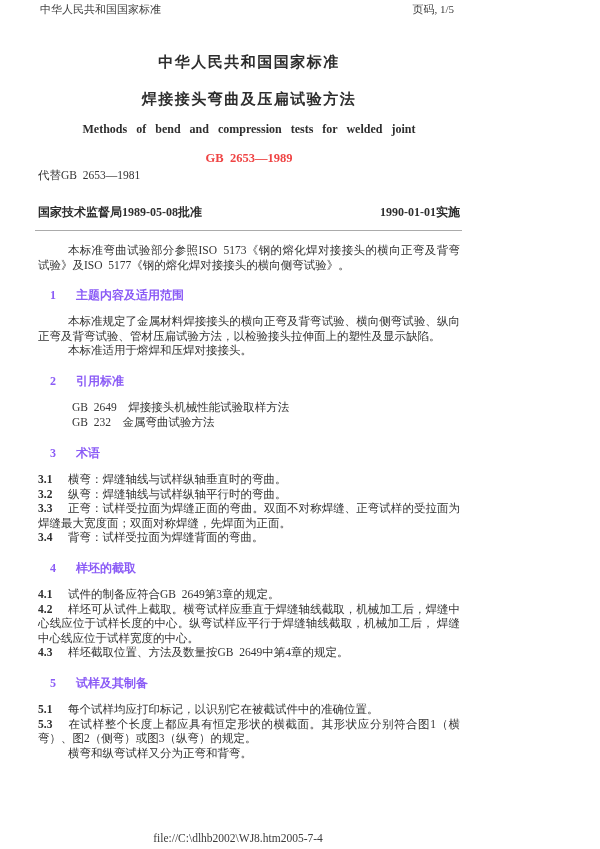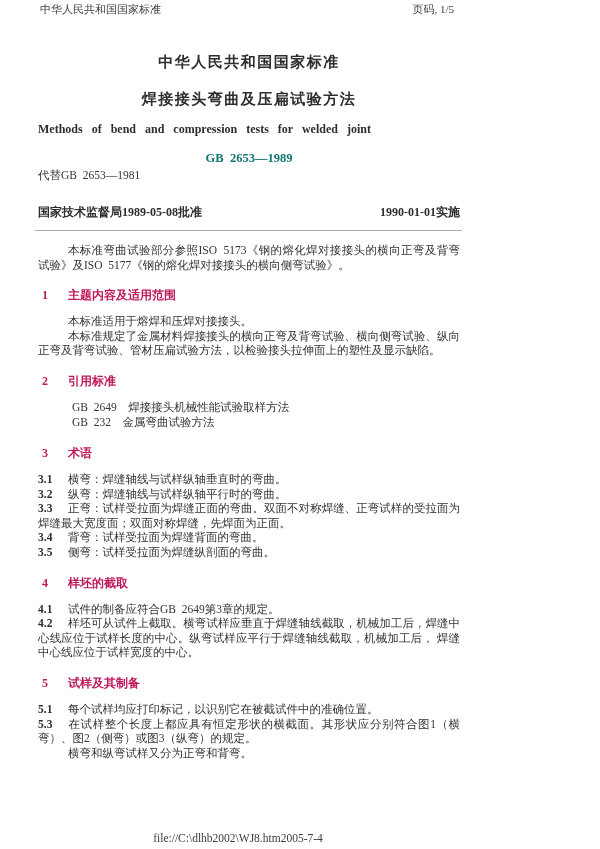--- a/index.html
+++ b/index.html
@@ -19,29 +19,29 @@
   }
   .pfoot {
     position:absolute; bottom:5px; left:40px; right:60px;
     display:flex; justify-content:center;
     font-size:11.5px; color:#3c3c3c;
   }
   .content { position:absolute; top:0; left:0; right:0; padding:53px 36px 0 38px; }
 
   .t1 { font-size:15px; font-weight:bold; text-align:center; margin:0; letter-spacing:1.5px; color:#2e2e2e; }
   .t2 { font-size:15px; font-weight:bold; text-align:center; margin:18px 0 0; letter-spacing:1.5px; color:#2e2e2e; }
-  .ten { font-size:12px; font-weight:bold; margin:13px 0 0; word-spacing:6px; color:#2e2e2e; }
-  .code { font-size:12.5px; font-weight:bold; text-align:center; margin:14px 0 0; white-space:pre-wrap; color:#0f766e; }
+  .ten { font-size:12px; font-weight:bold; text-align:center; margin:13px 0 0; word-spacing:6px; color:#2e2e2e; }
+  .code { font-size:12.5px; font-weight:bold; text-align:center; margin:14px 0 0; white-space:pre-wrap; color:#ef4444; }
   .repl { font-size:11.5px; text-align:left; margin:2px 0 0; white-space:pre-wrap; }
 
   .approval { display:flex; justify-content:space-between; font-size:12px; font-weight:bold; margin-top:21px; color:#2e2e2e; }
   .rule { border:none; border-top:1px solid #ababab; margin:9px -2px 12px -3px; }
 
   .para { font-size:11.5px; line-height:14.6px; margin:0; text-align:justify; text-indent:2.6em; white-space:pre-wrap; }
-  .sec { font-size:12px; font-weight:bold; margin:15px 4px 10px; color:#be185d;font-family:Liberation Serif, serif; }
+  .sec { font-size:12px; font-weight:bold; margin:15px 12px 10px; color:#8b5cf6;font-family:Liberation Serif, serif; }
   .snum { display:inline-block; min-width:26px; }
   .ref { font-size:11.5px; line-height:15px; margin:0 0 0 34px; white-space:pre-wrap; }
   .item { font-size:11.5px; line-height:14.6px; margin:0; text-align:justify; white-space:pre-wrap; }
   .inum { display:inline-block; min-width:30px; color:#2e2e2e; }
 </style>
 </head>
 <body>
 
 <div class="page">
 
@@ -61,37 +61,37 @@
     <div class="approval">
       <span>国家技术监督局1989-05-08批准</span>
       <span>1990-01-01实施</span>
     </div>
 
     <hr class="rule">
 
     <p class="para">本标准弯曲试验部分参照ISO  5173《钢的熔化焊对接接头的横向正弯及背弯试验》及ISO  5177《钢的熔化焊对接接头的横向侧弯试验》。</p>
 
     <p class="sec"><b class="snum">1</b><span>主题内容及适用范围</span></p>
+    <p class="para">本标准规定了金属材料焊接接头的横向正弯及背弯试验、横向侧弯试验、纵向正弯及背弯试验、管材压扁试验方法，以检验接头拉伸面上的塑性及显示缺陷。</p>
     <p class="para">本标准适用于熔焊和压焊对接接头。</p>
-    <p class="para">本标准规定了金属材料焊接接头的横向正弯及背弯试验、横向侧弯试验、纵向正弯及背弯试验、管材压扁试验方法，以检验接头拉伸面上的塑性及显示缺陷。</p>
 
     <p class="sec"><b class="snum">2</b><span>引用标准</span></p>
     <p class="ref">GB  2649　焊接接头机械性能试验取样方法</p>
     <p class="ref">GB  232　金属弯曲试验方法</p>
 
     <p class="sec"><b class="snum">3</b><span>术语</span></p>
     <p class="item"><b class="inum">3.1</b><span>横弯：焊缝轴线与试样纵轴垂直时的弯曲。</span></p>
     <p class="item"><b class="inum">3.2</b><span>纵弯：焊缝轴线与试样纵轴平行时的弯曲。</span></p>
     <p class="item"><b class="inum">3.3</b><span>正弯：试样受拉面为焊缝正面的弯曲。双面不对称焊缝、正弯试样的受拉面为焊缝最大宽度面；双面对称焊缝，先焊面为正面。</span></p>
     <p class="item"><b class="inum">3.4</b><span>背弯：试样受拉面为焊缝背面的弯曲。</span></p>
-    <p class="item"><b class="inum">3.5</b><span>侧弯：试样受拉面为焊缝纵剖面的弯曲。</span></p>
 
     <p class="sec"><b class="snum">4</b><span>样坯的截取</span></p>
     <p class="item"><b class="inum">4.1</b><span>试件的制备应符合GB  2649第3章的规定。</span></p>
     <p class="item"><b class="inum">4.2</b><span>样坯可从试件上截取。横弯试样应垂直于焊缝轴线截取，机械加工后，焊缝中心线应位于试样长度的中心。纵弯试样应平行于焊缝轴线截取，机械加工后， 焊缝中心线应位于试样宽度的中心。</span></p>
+    <p class="item"><b class="inum">4.3</b><span>样坯截取位置、方法及数量按GB  2649中第4章的规定。</span></p>
 
     <p class="sec"><b class="snum">5</b><span>试样及其制备</span></p>
     <p class="item"><b class="inum">5.1</b><span>每个试样均应打印标记，以识别它在被截试件中的准确位置。</span></p>
     <p class="item"><b class="inum">5.3</b><span>在试样整个长度上都应具有恒定形状的横截面。其形状应分别符合图1（横弯）、图2（侧弯）或图3（纵弯）的规定。</span></p>
     <p class="para">横弯和纵弯试样又分为正弯和背弯。</p>
 
   </div>
 
   <div class="pfoot">
     <span>file://C:\dlhb2002\WJ8.htm</span>

